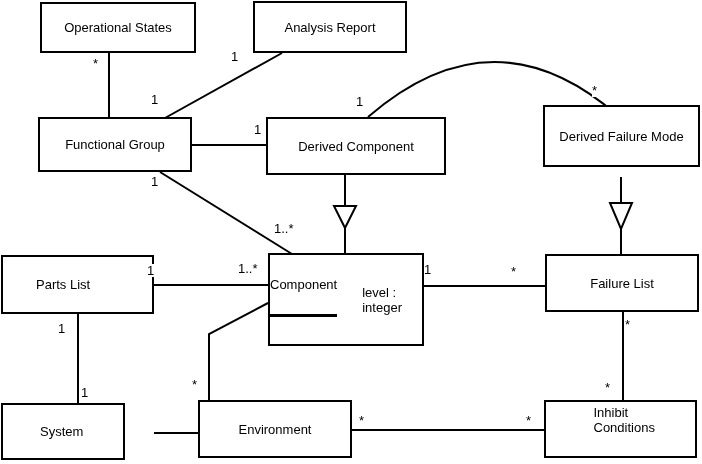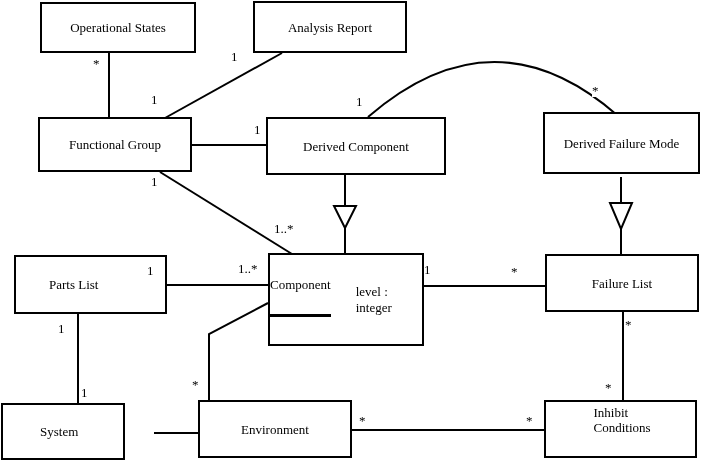--- a/index.html
+++ b/index.html
@@ -5,21 +5,21 @@
   html, body {
     margin: 0;
     padding: 0;
     background: #ffffff;
   }
   .canvas {
     position: relative;
     width: 702px;
     height: 464px;
     background: #ffffff;
-    font-family: Liberation Serif, serif;
+    font-family: Liberation Sans, sans-serif;
     color: #000000;
     overflow: hidden;
   }
   .wires {
     position: absolute;
     left: 0;
     top: 0;
     z-index: 0;
   }
   .uml-box {
@@ -130,25 +130,25 @@
   </div>
 
   <div class="uml-box" style="left:38px;top:117px;width:154px;height:55px">
     <span>Functional Group</span>
   </div>
 
   <div class="uml-box" style="left:266px;top:117px;width:180px;height:58px">
     <span>Derived Component</span>
   </div>
 
-  <div class="uml-box" style="left:543px;top:112px;width:157px;height:62px">
+  <div class="uml-box" style="left:543px;top:105px;width:157px;height:62px">
     <span>Derived Failure Mode</span>
   </div>
 
-  <div class="uml-box left-text" style="left:14px;top:255px;width:153px;height:59px;padding-left:33px">
+  <div class="uml-box left-text" style="left:1px;top:255px;width:153px;height:59px;padding-left:33px">
     <span>Parts List</span>
   </div>
 
   <div class="comp-box" style="left:268px;top:253px;width:156px;height:93px">
     <div class="comp-title">
       <span>Component</span>
     </div>
     <div class="comp-attrs">
       <span>level : integer</span>
     </div>

